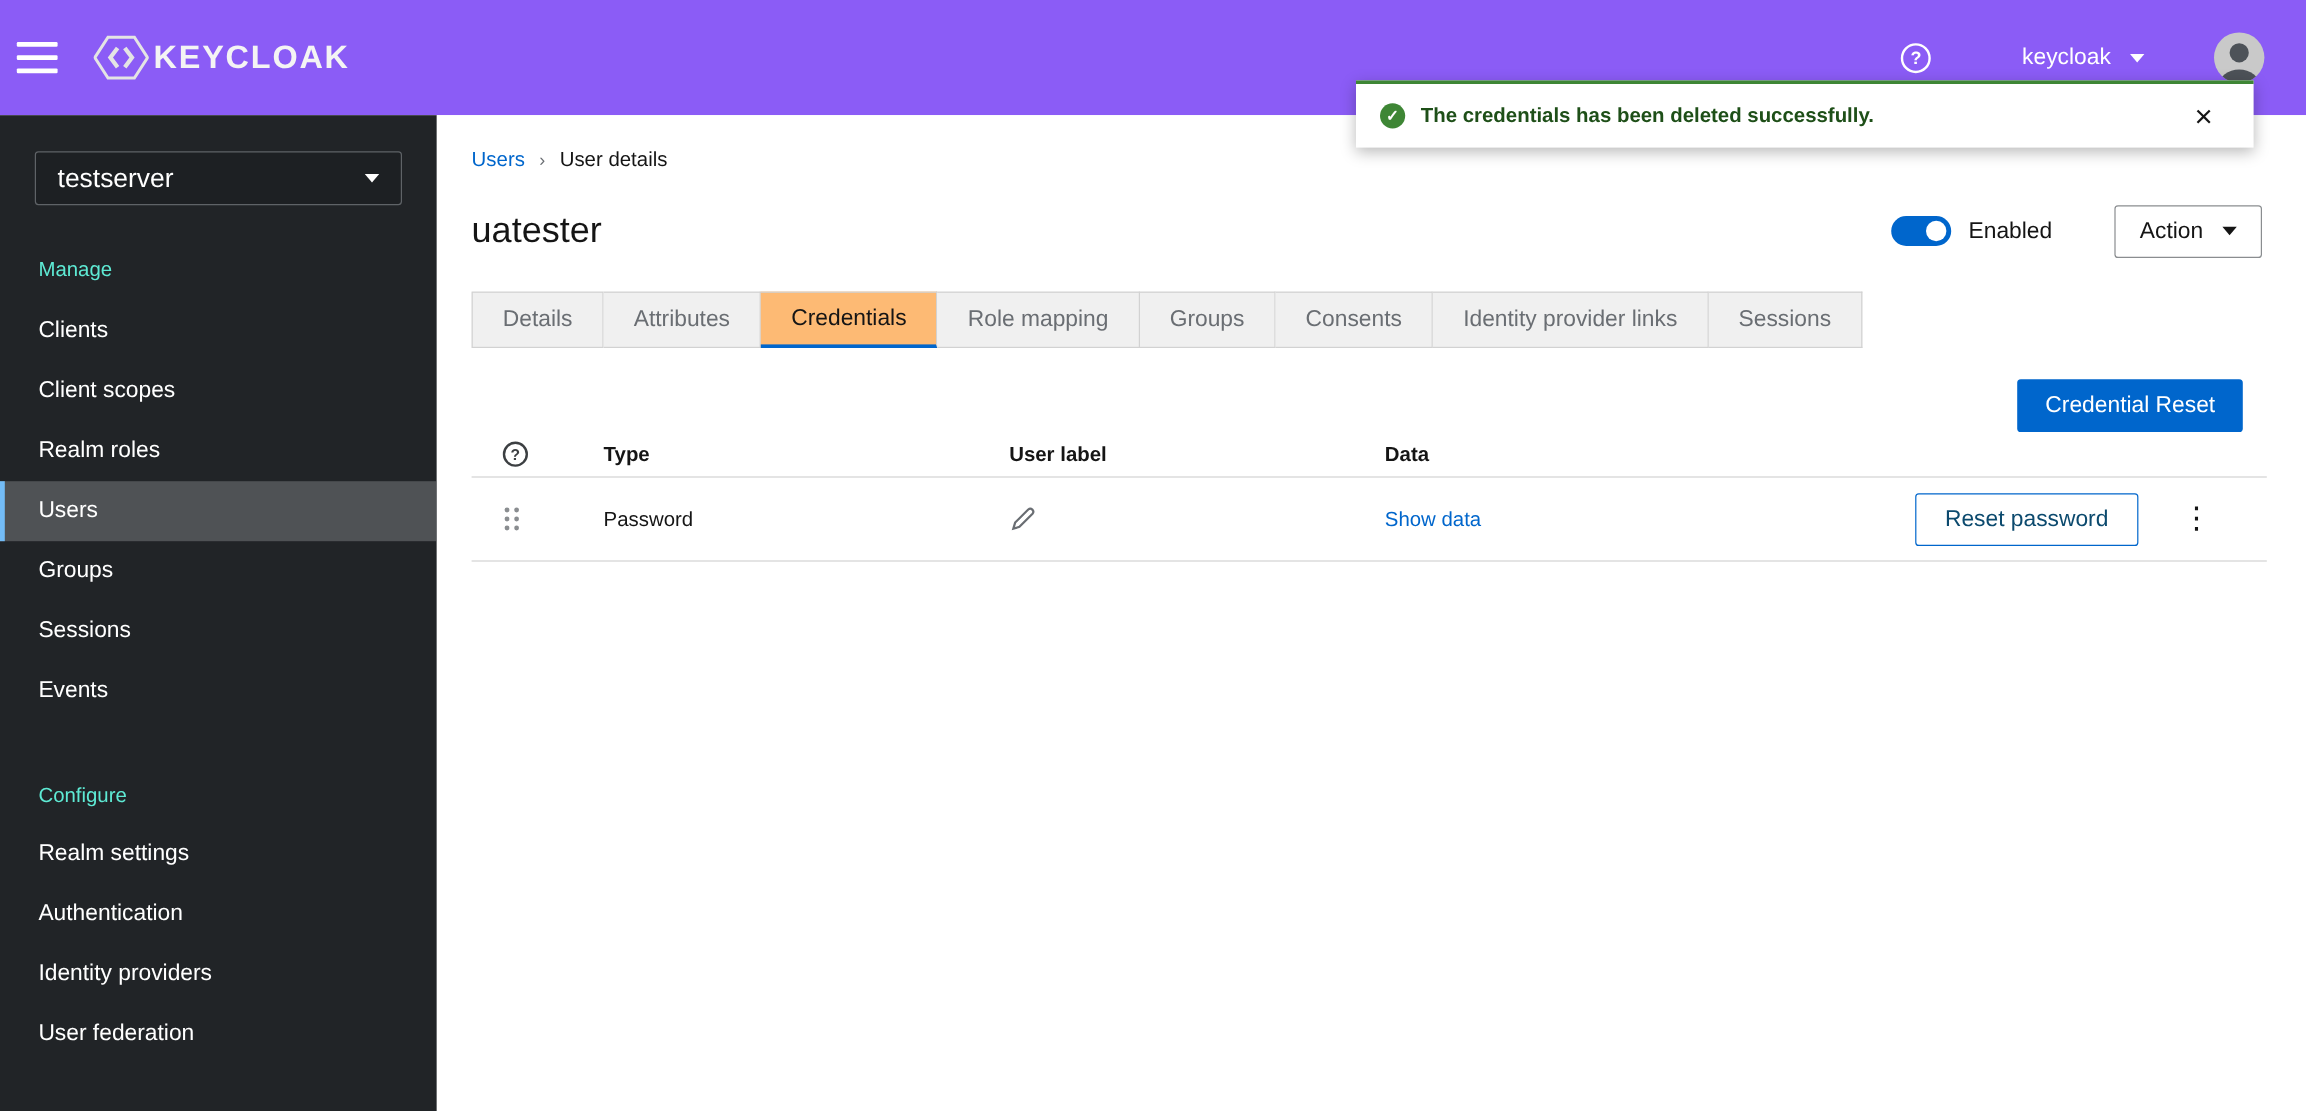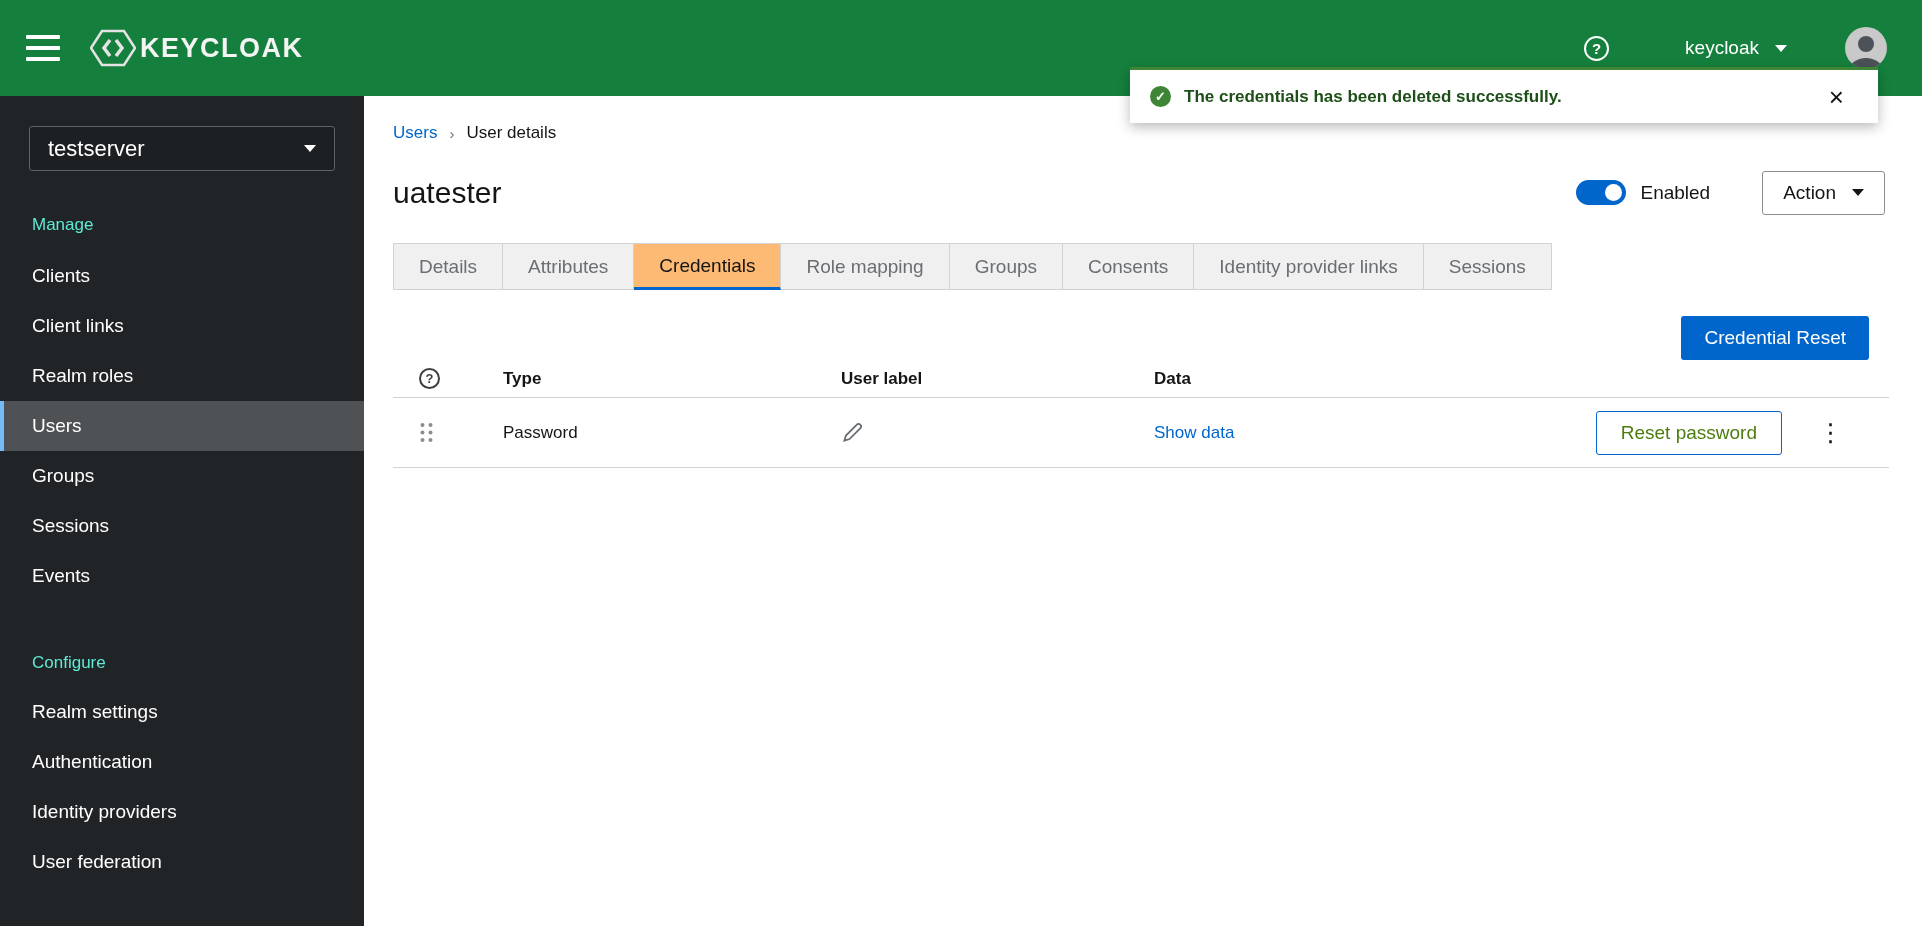--- a/index.html
+++ b/index.html
@@ -1,20 +1,20 @@
 <!DOCTYPE html>
 <html><head>
 <meta charset="utf-8">
 <style>
   * { margin:0; padding:0; box-sizing:border-box; }
   html,body { background:#ffffff; font-family:"Liberation Sans", sans-serif; color:#151515; }
   .page { position:relative; width:1922px; height:926px; overflow:hidden; background:#ffffff; }
 
   
-  .masthead { display:flex; align-items:center; height:96px; background:#15803d; padding:0 35px 0 26px; }
+  .masthead { display:flex; align-items:center; height:96px; background:#8b5cf6; padding:0 35px 0 14px; }
   .hamburger { width:34px; display:flex; flex-direction:column; gap:7px; cursor:pointer; }
   .hamburger span { display:block; height:4px; background:#fff; border-radius:1px; }
   .logo { display:flex; align-items:center; margin-left:30px; gap:4px; }
   .logo-text { color:#f4f4f4; font-size:27px; font-weight:bold; letter-spacing:1.5px; }
   .masthead-right { margin-left:auto; display:flex; align-items:center; }
   .help-circle { width:25px; height:25px; border:2px solid #fff; border-radius:50%; color:#fff;
                  font-size:15px; font-weight:bold; display:flex; align-items:center; justify-content:center; cursor:pointer; }
   .user-menu { display:flex; align-items:center; gap:16px; margin-left:76px; color:#fff; font-size:19px; cursor:pointer; }
   .caret-down { width:0; height:0; border-left:6px solid transparent; border-right:6px solid transparent; border-top:7px solid currentColor; }
   .avatar { width:42px; height:42px; border-radius:50%; margin-left:58px; background:#c9c9c9; overflow:hidden;
@@ -78,21 +78,21 @@
   .t-row { display:flex; align-items:center; height:70px; border-bottom:1px solid #d2d2d2; font-size:17px; }
   .col-drag { width:110px; display:flex; align-items:center; padding-left:26px; }
   .col-type { width:338px; }
   .col-label { width:313px; display:flex; align-items:center; }
   .col-data { flex:1; }
   .col-actions { display:flex; align-items:center; gap:30px; padding-right:40px; }
   .table-help { width:21px; height:21px; border:2px solid #3c3f42; border-radius:50%; color:#3c3f42;
                 font-size:13px; font-weight:bold; display:flex; align-items:center; justify-content:center; cursor:pointer; }
   .link-blue { color:#0066cc; text-decoration:none; cursor:pointer; }
   .btn-secondary { height:44px; padding:0 24px; background:#fff; border:1px solid #0066cc; border-radius:3px;
-                   color:#4d7c0f; font-size:19px; cursor:pointer; font-family:inherit; }
+                   color:#0c4a6e; font-size:19px; cursor:pointer; font-family:inherit; }
   .kebab-btn { background:none; border:none; font-size:25px; color:#151515; cursor:pointer; line-height:1;
                font-family:inherit; padding:4px 6px; }
   .drag-grip { cursor:grab; display:flex; }
   .pencil-btn { background:none; border:none; cursor:pointer; display:flex; padding:0; }
 </style>
 </head>
 <body>
 
 <div class="page">
 
@@ -137,21 +137,21 @@
 
     <nav class="sidebar">
       <div class="realm-select">
         <span>testserver</span>
         <span class="caret-down"></span>
       </div>
 
       <div class="nav-section-title">Manage</div>
       <ul class="nav">
         <li>Clients</li>
-        <li>Client links</li>
+        <li>Client scopes</li>
         <li>Realm roles</li>
         <li class="active">Users</li>
         <li>Groups</li>
         <li>Sessions</li>
         <li>Events</li>
       </ul>
 
       <div class="nav-section-title second">Configure</div>
       <ul class="nav second">
         <li>Realm settings</li>

